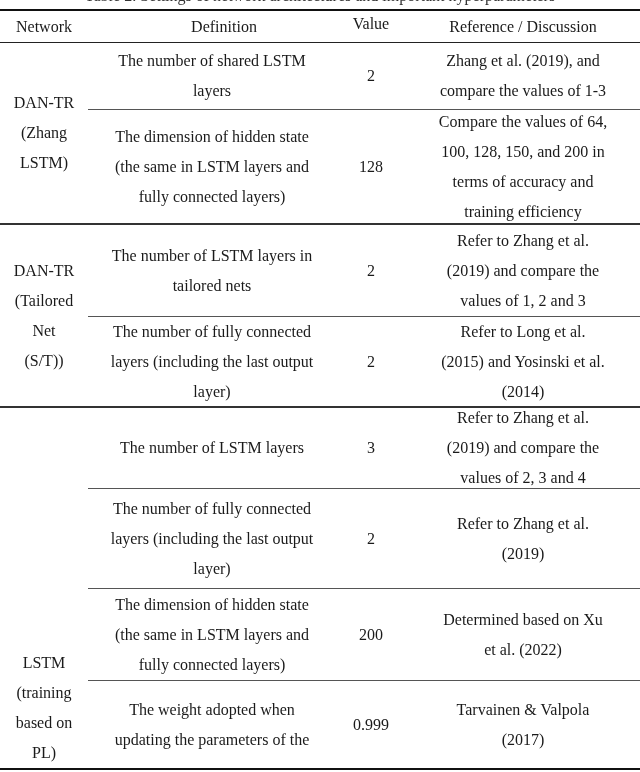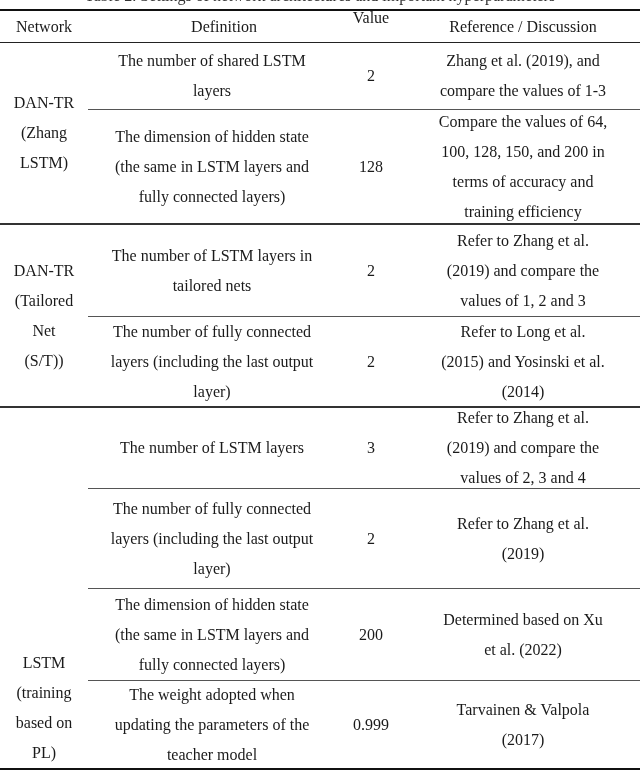--- a/index.html
+++ b/index.html
@@ -56,21 +56,21 @@
 <div class="rule thick" style="left:0;top:223px;width:640px;background:#333;"></div>
 <div class="rule thin" style="left:88px;top:316px;width:552px;"></div>
 <div class="rule thick" style="left:0;top:406px;width:640px;background:#333;"></div>
 <div class="rule thin" style="left:88px;top:488px;width:552px;"></div>
 <div class="rule thin" style="left:88px;top:588px;width:552px;"></div>
 <div class="rule thin" style="left:88px;top:680px;width:552px;"></div>
 <div class="rule thick" style="left:0;top:768px;width:640px;"></div>
 
 <div class="cell hdr" style="left:0;top:11px;width:88px;height:31px;">Network</div>
 <div class="cell hdr" style="left:100px;top:11px;width:248px;height:31px;text-align:right;">Definition</div>
-<div class="cell hdr" style="left:336px;top:2px;width:70px;height:31px;">Value</div>
+<div class="cell hdr" style="left:336px;top:8px;width:70px;height:31px;">Value</div>
 <div class="cell hdr" style="left:406px;top:11px;width:234px;height:31px;">Reference / Discussion</div>
 
 <div class="cell" style="left:0;top:43px;width:88px;height:180px;flex-direction:column;">
   <span>DAN-TR</span>
   <span>(Zhang</span>
   <span>LSTM)</span>
 </div>
 <div class="cell" style="left:88px;top:43px;width:248px;height:66px;flex-direction:column;text-align:center;">
   <span>The number of shared LSTM</span>
   <span>layers</span>
@@ -158,19 +158,18 @@
 </div>
 <div class="cell" style="left:336px;top:589px;width:70px;height:91px;">200</div>
 <div class="cell" style="left:406px;top:589px;width:234px;height:91px;flex-direction:column;text-align:right;">
   <span>Determined based on Xu</span>
   <span>et al. (2022)</span>
 </div>
 
 <div class="cell" style="left:88px;top:681px;width:248px;height:87px;flex-direction:column;">
   <span>The weight adopted when</span>
   <span>updating the parameters of the</span>
-  <span>teacher model</span>
 </div>
 <div class="cell" style="left:336px;top:681px;width:70px;height:87px;">0.999</div>
 <div class="cell" style="left:406px;top:681px;width:234px;height:87px;flex-direction:column;">
   <span>Tarvainen &amp; Valpola</span>
   <span>(2017)</span>
 </div>
 
 </body></html>

